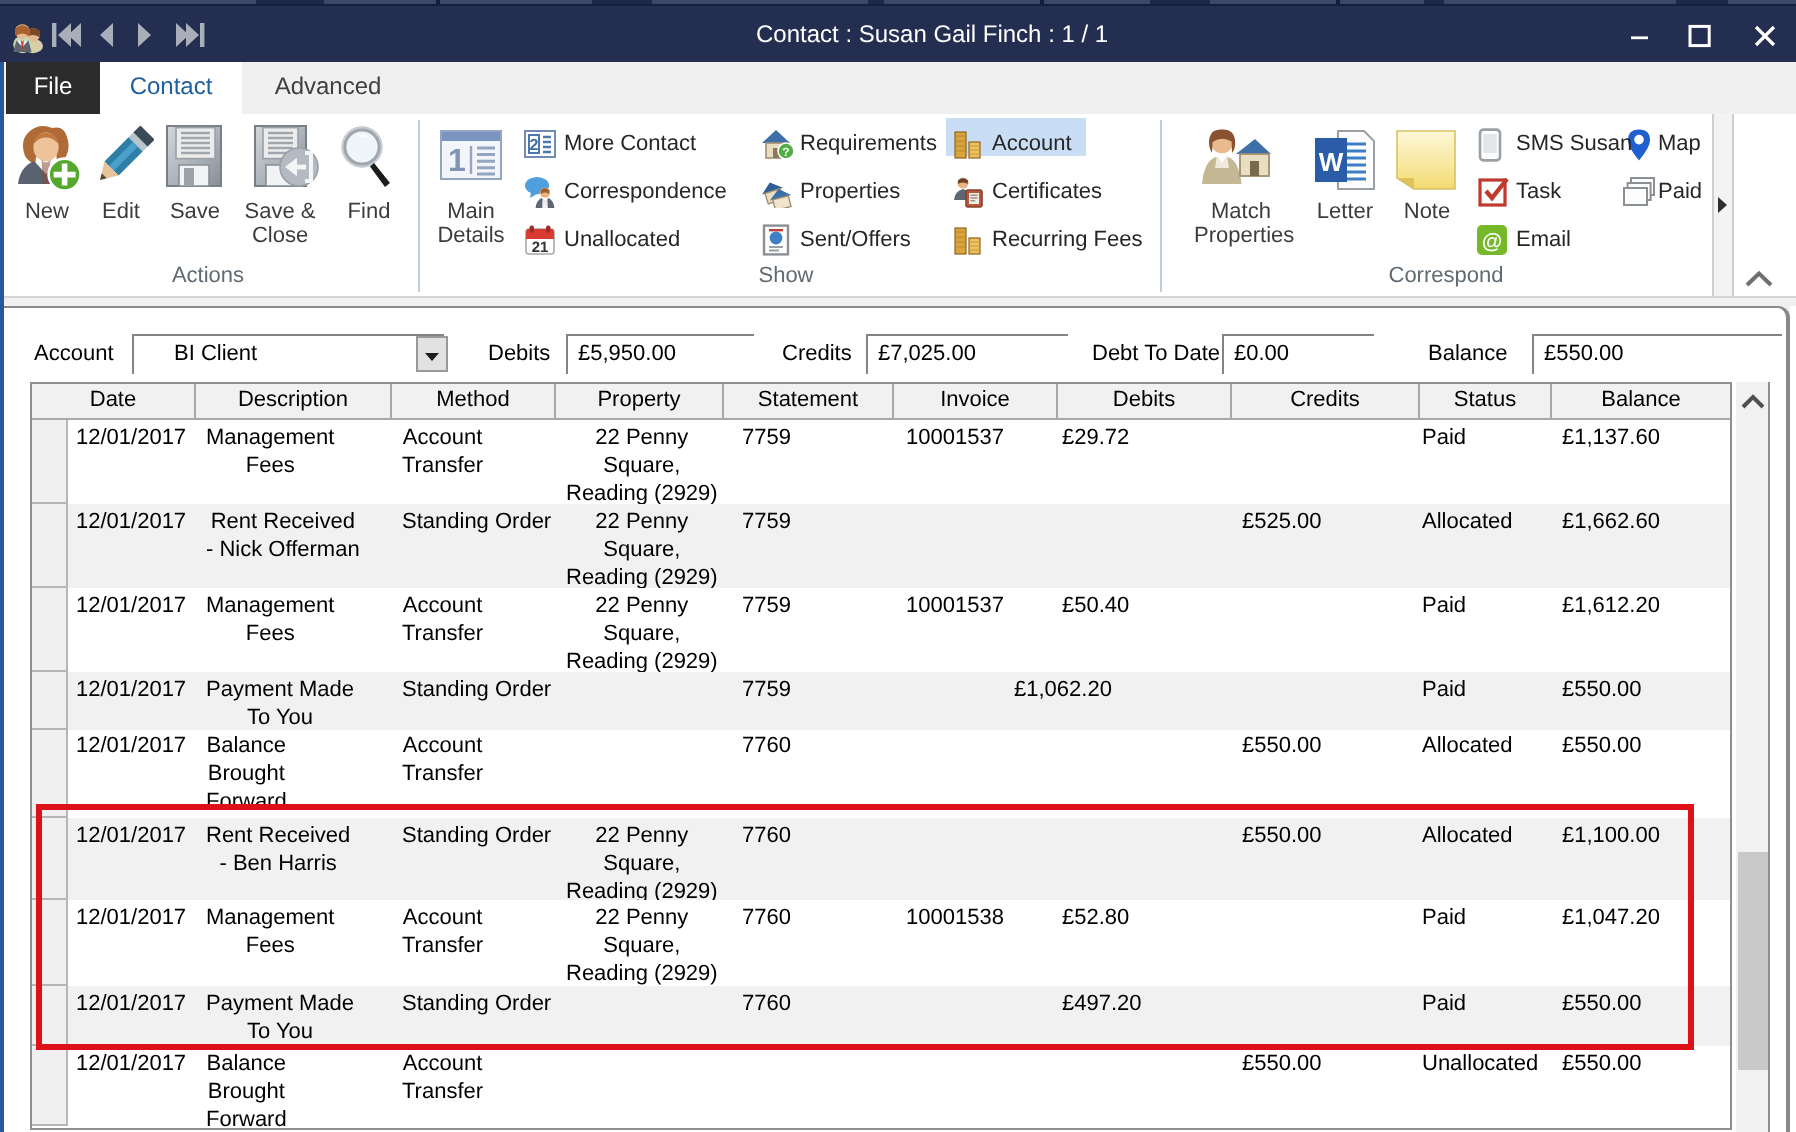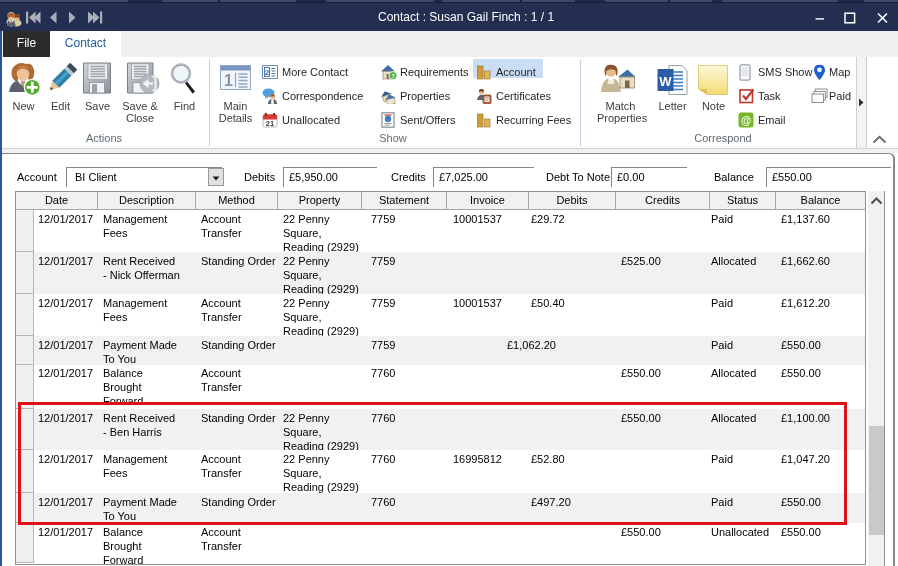--- a/index.html
+++ b/index.html
@@ -32,21 +32,21 @@
   .flabel { position:absolute; font-size:11px; color:#000; }
   .fbox { position:absolute; height:20px; background:#fff;
           border-top:1px solid #848484; border-left:1px solid #848484;
           font-size:11px; color:#000; line-height:19px; padding-left:5px; }
   
   #grid { left:15px; top:191px; width:851px; height:374px; background:#fff;
           border:1px solid #8f8f8f; font-size:11px; }
   .hcell { position:absolute; top:0; height:18px; background:#f1f1f1;
            border-right:1px solid #a8a8a8; border-bottom:1px solid #a8a8a8;
            text-align:center; line-height:17px; color:#000; }
-  .row { position:absolute; left:0; width:849px; }
+  .row { position:absolute; left:0; width:849px;text-align:center; }
   .sel { position:absolute; left:0; top:0; width:18px; height:100%;
          background:#f0f0f0; border-right:1px solid #b6b6b6; border-bottom:1px solid #b6b6b6; }
   .cell { position:absolute; top:2px; line-height:14px; color:#000; }
   #vscroll { left:868px; top:191px; width:17px; height:375px; background:#f1f1f1;
              border-right:1px solid #909090; }
   #vthumb { left:869px; top:426px; width:15px; height:109px; background:#c9c9c9; }
   #redrect { left:18px; top:402px; width:829px; height:123px; border:3px solid #de1118; }
 </style>
 </head>
 <body>
@@ -93,20 +93,21 @@
 <svg class="abs" style="left:810px;top:12px" width="80" height="12" viewBox="0 0 80 12">
   <g stroke="#ffffff" fill="none">
     <rect x="5.5" y="6.2" width="8.5" height="1.4" fill="#fff" stroke="none"></rect>
     <rect x="35" y="1.2" width="9.6" height="9.6" stroke-width="1.5"></rect>
     <path d="M68 1.5 L77 10.5 M77 1.5 L68 10.5" stroke-width="1.6"></path>
   </g>
 </svg>
 <div id="tabrow" class="abs">
   <div id="filetab" class="abs">File</div>
   <div id="contacttab" class="abs">Contact</div>
+  <div id="advancedtab" class="abs">Advanced</div>
 </div>
 <div id="ribbon" class="abs">
 
   <svg class="abs" style="left:7px;top:5px" width="34" height="34" viewBox="0 0 34 34">
     <path d="M5.5 16 Q2.5 8 8 3.5 Q13 -0.5 19 2 Q25 0.5 26.5 6.5 Q28.5 12 25.5 17 Q24 20 21.5 21 L21 12 Q16 7 11 12 L11.5 20 Q7.5 19.5 5.5 16 Z" fill="#b06a35"></path>
     <ellipse cx="16" cy="11.5" rx="6.3" ry="7.3" fill="#eec39a"></ellipse>
     <path d="M9.7 10 Q10.5 4 16 4.5 Q21.5 4 22.3 10 Q19 6.5 16 6.8 Q13 6.5 9.7 10 Z" fill="#c07a40"></path>
     <path d="M11 16.5 L16 22.5 L21 16.5 L22.5 30 H9.5 Z" fill="#f6f6f4"></path>
     <path d="M2 30 Q3 21.5 10 18.5 L16 25 L22 18.5 Q26 20 27.5 23.5 L26 30 Z" fill="#59626e"></path>
     <path d="M13.8 18 Q16 20.5 18.2 18 L17.5 30 h-3 Z" fill="#8a4a3a" opacity="0.55"></path>
@@ -308,21 +309,21 @@
   <svg class="abs" style="left:811px;top:31px" width="17" height="16" viewBox="0 0 17 16">
     <g fill="#fdfdfd" stroke="#8a9096" stroke-width="1">
       <rect x="4.5" y="1" width="11.5" height="8.5"></rect>
       <rect x="2.8" y="3.5" width="11.5" height="8.5"></rect>
       <rect x="1" y="6" width="11.5" height="8.5"></rect>
     </g>
   </svg>
   <div class="rlabel" style="left:597px;top:43px;width:47px">Match<br>Properties</div>
   <div class="rlabel" style="left:652px;top:43px;width:41px">Letter</div>
   <div class="rlabel" style="left:693px;top:43px;width:41px">Note</div>
-  <div class="ritem" style="left:758px;top:9px">SMS Show</div>
+  <div class="ritem" style="left:758px;top:9px">SMS Susan</div>
   <div class="ritem" style="left:758px;top:33px">Task</div>
   <div class="ritem" style="left:758px;top:57px">Email</div>
   <div class="ritem" style="left:829px;top:9px">Map</div>
   <div class="ritem" style="left:829px;top:33px">Paid</div>
   <div class="rgroup" style="left:693px;width:60px">Correspond</div>
 
   <div class="abs" style="left:856px;top:0;width:11px;height:91px;background:#f3f3f3;border-left:1px solid #cfcfcf;border-right:1px solid #cfcfcf"></div>
   <svg class="abs" style="left:858px;top:41px" width="6" height="9" viewBox="0 0 6 9">
       <path d="M1 0.5 L5.5 4.5 L1 8.5 Z" fill="#2e2e2e"></path>
     </svg>
@@ -330,30 +331,30 @@
       <path d="M1.5 7.5 L7.5 1.8 L13.5 7.5" fill="none" stroke="#6f6f6f" stroke-width="2"></path>
     </svg>
 </div>
 <div id="ribbonborder" class="abs"></div>
 <div id="content" class="abs"></div>
 <div id="blueedge" class="abs"></div>
 <div id="panel" class="abs"></div>
 <div class="abs" style="left:895px;top:153px;width:3px;height:413px;background:#ffffff"></div>
 <div id="accountbar">
   <div class="flabel" style="left:17px;top:171px">Account</div>
-  <div class="fbox" style="left:66px;top:167px;width:156px;padding-left:8px">BI Client</div>
+  <div class="fbox" style="left:66px;top:167px;width:156px;padding-left:20px">BI Client</div>
   <div class="abs" style="left:208px;top:168px;width:16px;height:18px;background:#e2e2e2;border:1px solid #999999"></div>
   <svg class="abs" style="left:212px;top:176px" width="8" height="5" viewBox="0 0 8 5">
       <path d="M0.5 0.5 L4 4.5 L7.5 0.5 Z" fill="#1c1c1c"></path>
     </svg>
   <div class="flabel" style="left:244px;top:171px">Debits</div>
   <div class="fbox" style="left:283px;top:167px;width:94px">£5,950.00</div>
   <div class="flabel" style="left:391px;top:171px">Credits</div>
   <div class="fbox" style="left:433px;top:167px;width:101px">£7,025.00</div>
-  <div class="flabel" style="left:546px;top:171px">Debt To Note</div>
+  <div class="flabel" style="left:546px;top:171px">Debt To Date</div>
   <div class="fbox" style="left:611px;top:167px;width:76px">£0.00</div>
   <div class="flabel" style="left:714px;top:171px">Balance</div>
   <div class="fbox" style="left:766px;top:167px;width:125px">£550.00</div>
 </div>
 <div id="grid" class="abs">
   <div class="hcell" style="left:0;width:82px">Date</div>
   <div class="hcell" style="left:82px;width:98px">Description</div>
   <div class="hcell" style="left:180px;width:82px">Method</div>
   <div class="hcell" style="left:262px;width:84px">Property</div>
   <div class="hcell" style="left:346px;width:85px">Statement</div>
@@ -428,21 +429,21 @@
     <div class="cell" style="left:695px">Allocated</div>
     <div class="cell" style="left:765px">£1,100.00</div>
   </div>
   <div class="row" style="top:258px;height:43px;background:#ffffff">
     <div class="sel"></div>
     <div class="cell" style="left:22px">12/01/2017</div>
     <div class="cell" style="left:87px">Management<br>Fees</div>
     <div class="cell" style="left:185px">Account<br>Transfer</div>
     <div class="cell" style="left:267px">22 Penny<br>Square,<br>Reading (2929)</div>
     <div class="cell" style="left:355px">7760</div>
-    <div class="cell" style="left:437px">16995812</div>
+    <div class="cell" style="left:437px">10001538</div>
     <div class="cell" style="left:515px">£52.80</div>
     <div class="cell" style="left:695px">Paid</div>
     <div class="cell" style="left:765px">£1,047.20</div>
   </div>
   <div class="row" style="top:301px;height:30px;background:#f1f1f1">
     <div class="sel"></div>
     <div class="cell" style="left:22px">12/01/2017</div>
     <div class="cell" style="left:87px">Payment Made<br>To You</div>
     <div class="cell" style="left:185px">Standing Order</div>
     <div class="cell" style="left:355px">7760</div>

